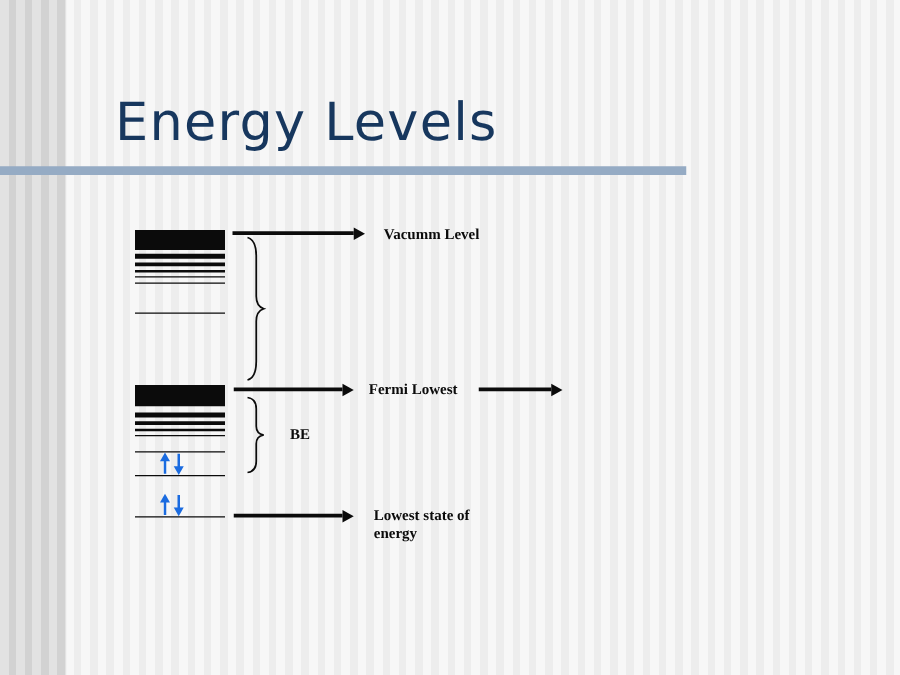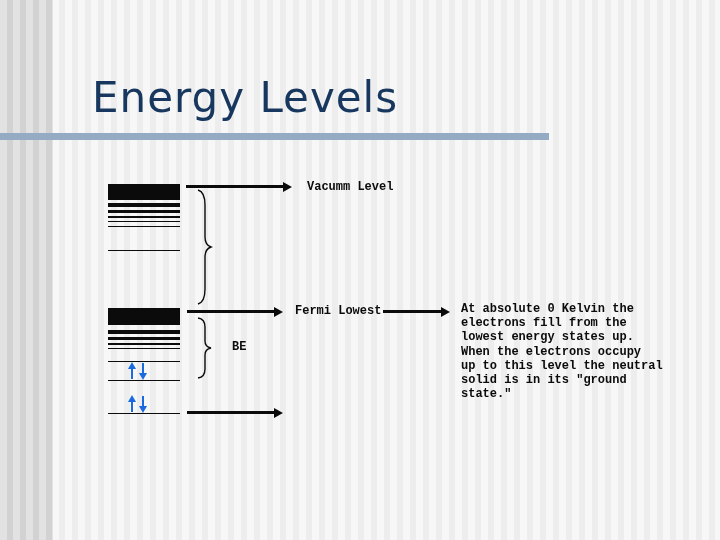--- a/index.html
+++ b/index.html
@@ -18,21 +18,21 @@
     font-size:42px;line-height:48px;font-weight:400;
     color:#17375e;letter-spacing:1px;white-space:nowrap;margin-left:40px;
   }
   .title-divider{
     position:absolute;left:0;top:133px;width:549px;height:7px;
     background:#95abc4;
   }
   .blk{position:absolute;background:#0b0b0b;}
   .label{
     position:absolute;
-    font-family:Liberation Mono, monospace;
+    font-family:Liberation Serif, serif;
     font-weight:bold;font-size:12px;line-height:14.2px;
     color:#0b0b0b;white-space:pre-line;
   }
   .harrow{position:absolute;height:3px;background:#0b0b0b;}
   .harrow::after{
     content:"";position:absolute;right:-9px;top:-3.5px;
     border-left:9px solid #0b0b0b;
     border-top:5px solid transparent;border-bottom:5px solid transparent;
   }
   .varrow{position:absolute;width:2px;background:#1a6be0;}
@@ -96,22 +96,17 @@
   <div class="harrow" style="left:383px;top:310px;width:58px;"></div>
 
   <div class="brace" style="left:197px;top:317px;">
     <svg width="16" height="62" viewBox="0 0 16 62" fill="none">
       <path d="M1,1 Q8,2 8,10 L8,24 Q8,30 14,31 Q8,32 8,38 L8,52 Q8,60 1,61" stroke="#0b0b0b" stroke-width="1.4" fill="none"></path>
     </svg>
   </div>
   <div class="label" style="left:232px;top:340px;">BE</div>
 
   <div class="harrow" style="left:187px;top:411px;width:87px;"></div>
+  <div class="label" style="left:299px;top:405px;">Lowest state of
+energy</div>
 
-  <div class="label" style="left:461px;top:302px;">At absolute 0 Kelvin the
-electrons fill from the
-lowest energy states up.
-When the electrons occupy
-up to this level the neutral
-solid is in its "ground
-state."</div>
 
 </div>
 
 </body></html>

